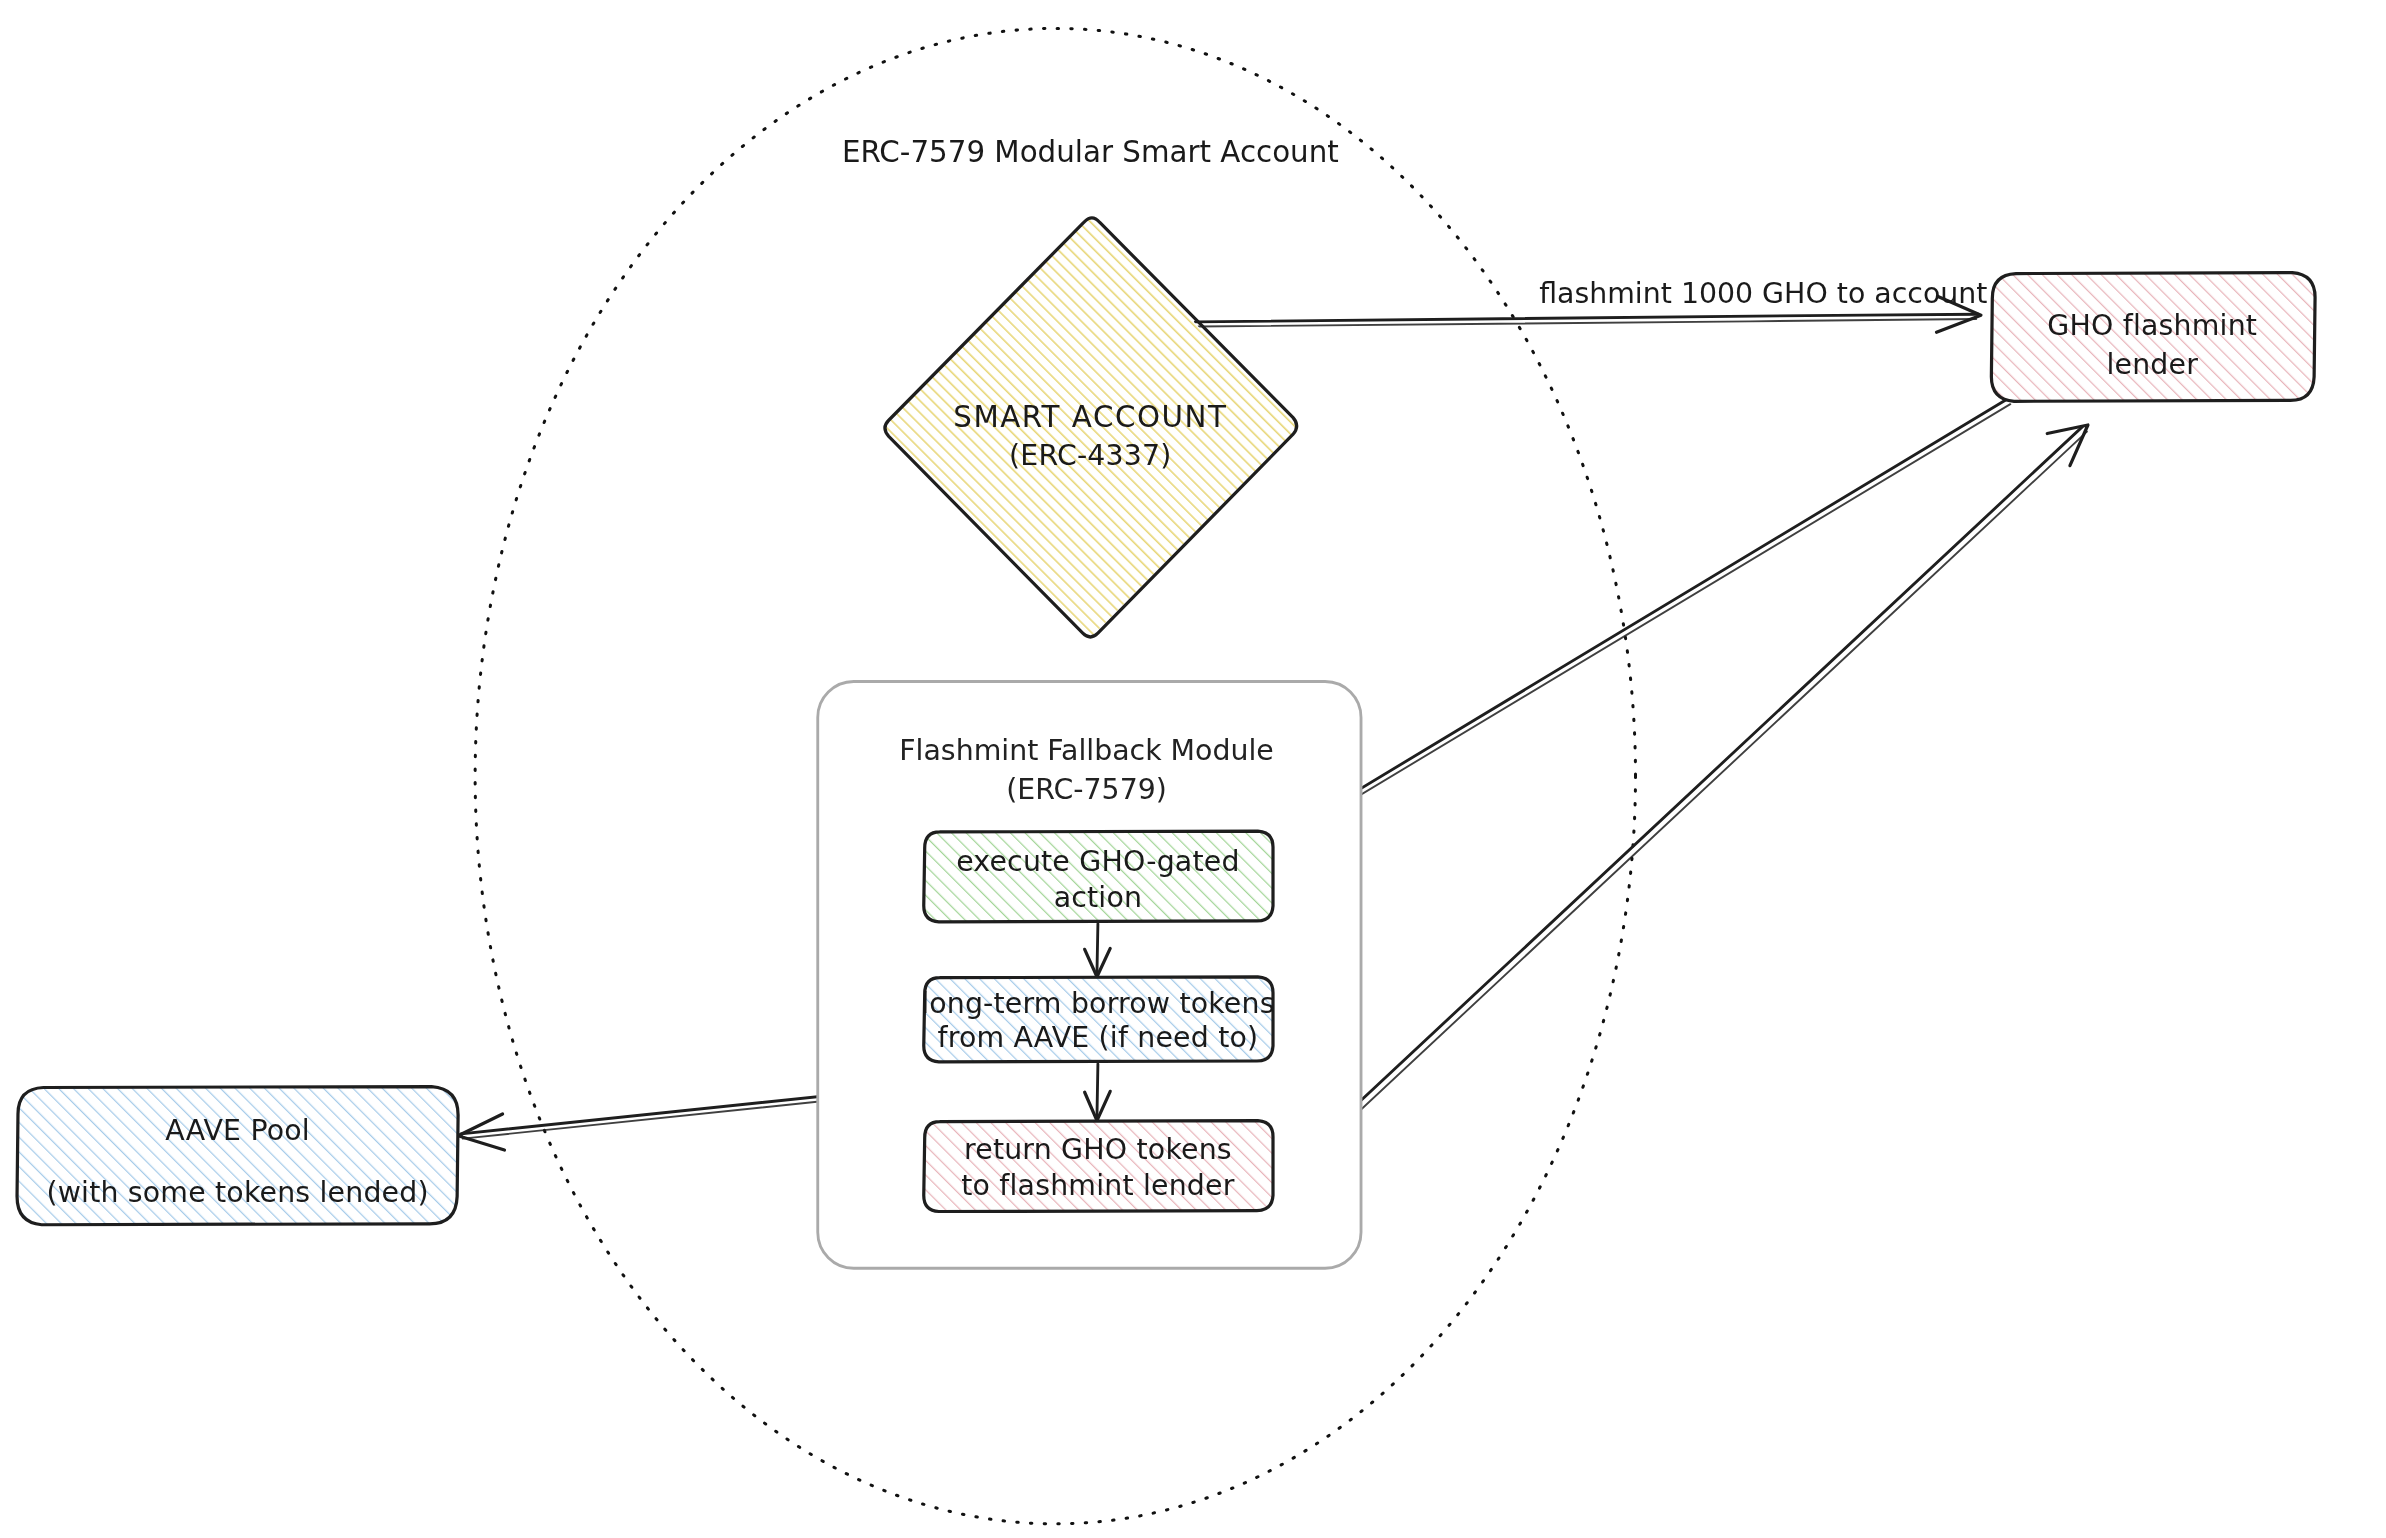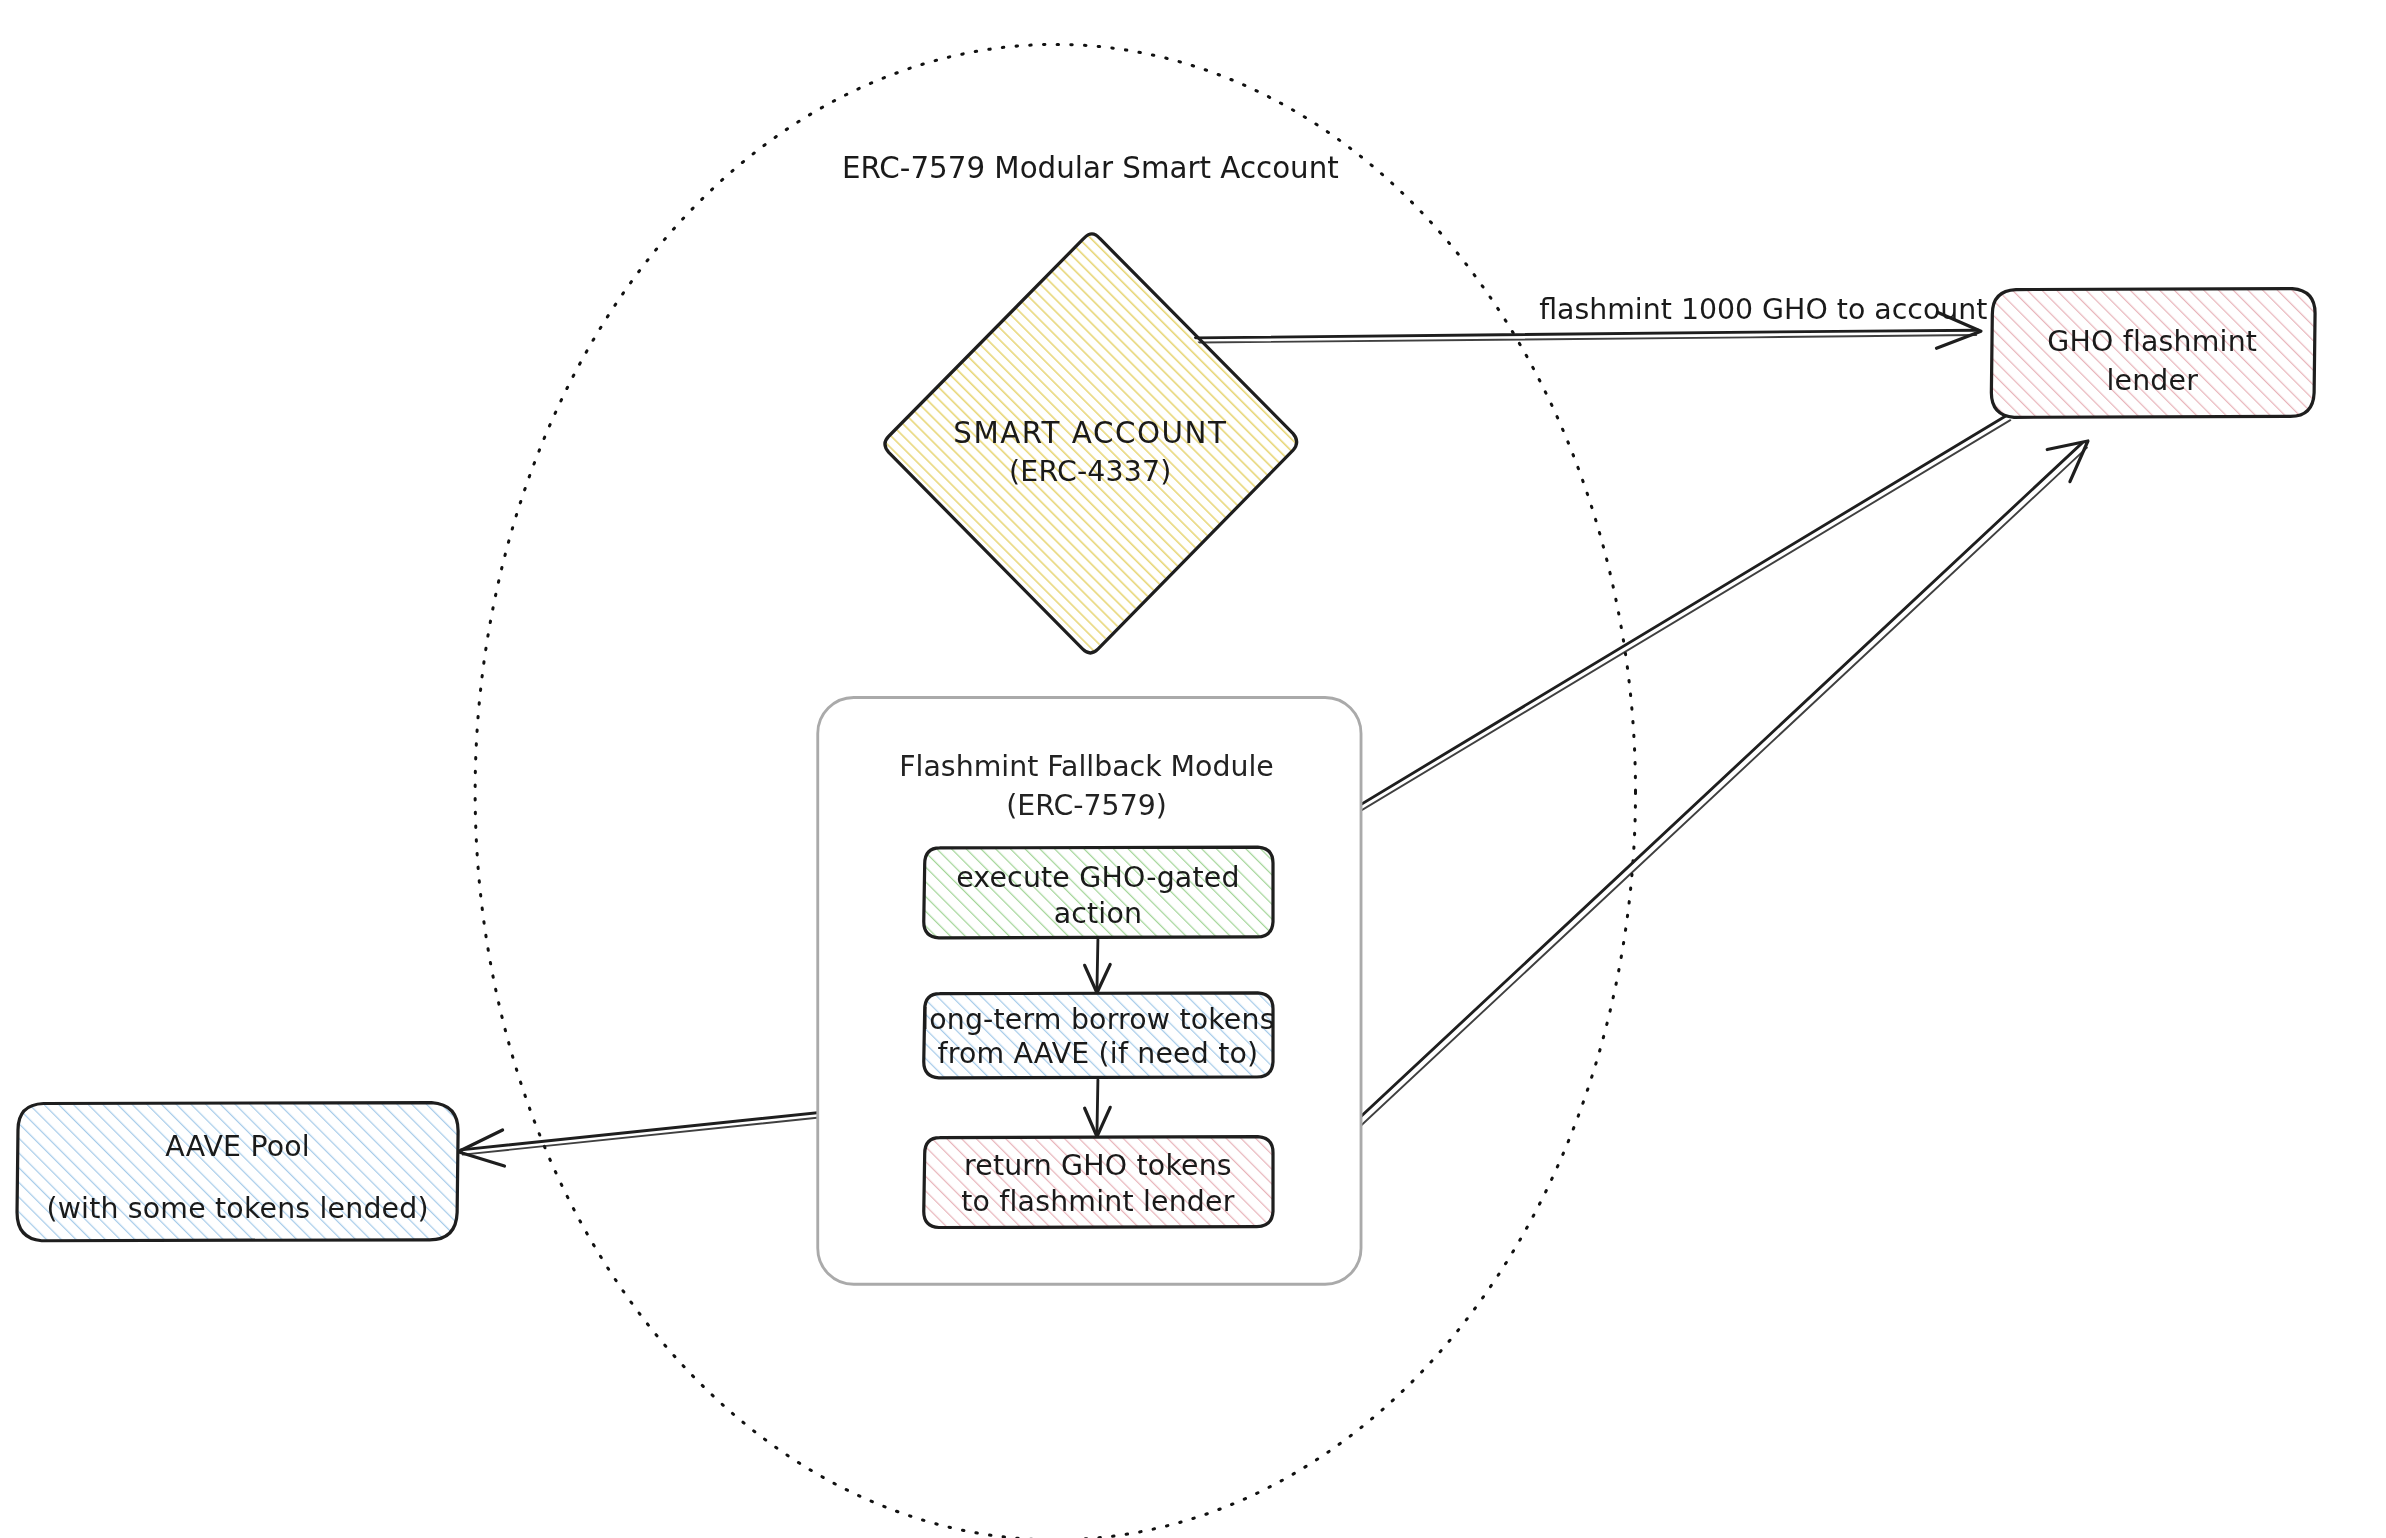--- a/index.html
+++ b/index.html
@@ -7,21 +7,21 @@
     background: #ffffff;
   }
   body {
     width: 2387px; height: 1539px;
     font-family: "DejaVu Sans", sans-serif;
     overflow: hidden;
     position: relative;
   }
   #canvas {
     position: absolute;
-    left: 0; top: 16px;
+    left: 0; top: 0;
     width: 2387px; height: 1368px;
   }
   svg { display: block; }
 
   .node-label {
     font-family: "DejaVu Sans", sans-serif;
     font-size: 30px;
     fill: #1a1a1a;
     text-anchor: middle;
     dominant-baseline: middle;

